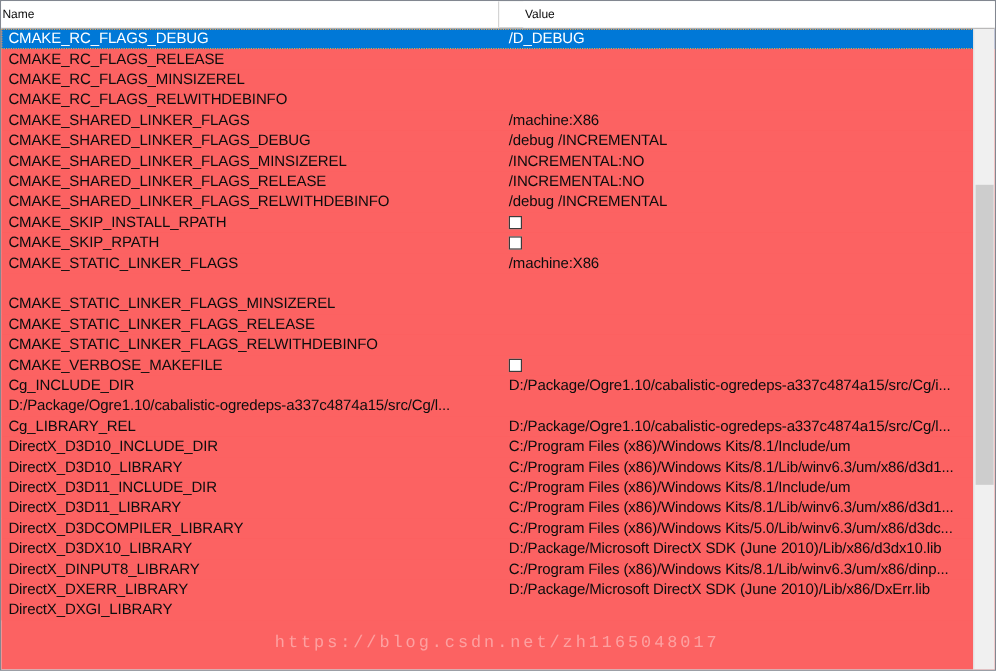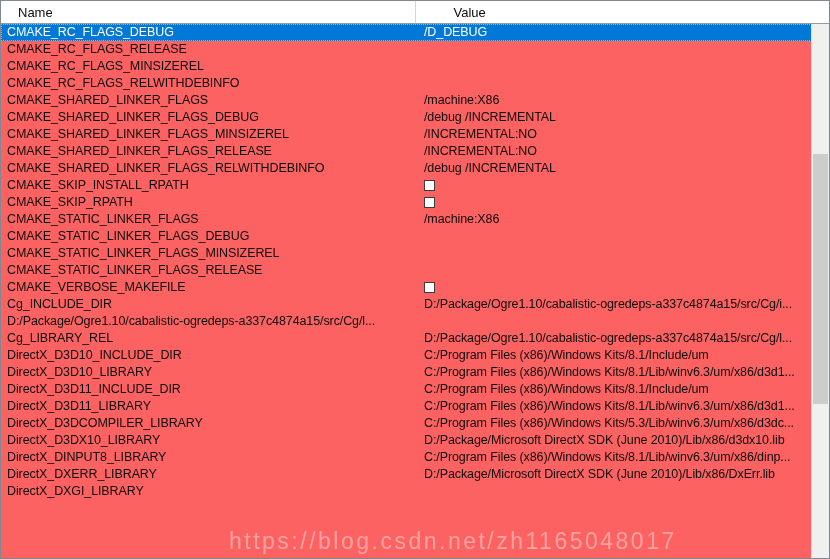--- a/index.html
+++ b/index.html
@@ -43,23 +43,23 @@
     box-sizing: border-box;
     background: #ffffff;
     border-bottom: 1px solid #9a9a9a;
     display: flex;
     z-index: 5;
   }
   .hcell {
     box-sizing: border-box;
     display: flex;
     align-items: center;
-    font-size: 13px;
+    font-size: 10px;
     color: #0b0b0b;
-    padding-left: 17px;
+    padding-left: 1px;
     background: #ffffff;
     height: 22px;
     overflow: hidden;
     white-space: nowrap;
   }
   .hcell.name  { width: 417px; border-right: 1px solid #d4d4d4; }
   .hcell.value { width: 394px; margin-left: 20px; }
 
   
   .tbody {
@@ -140,27 +140,27 @@
     width: 15px;
     height: 250px;
     background: #cdcdcd;
   }
 
   
   .watermark {
     position: absolute;
     left: 228px;
     top: 527px;
-    font-size: 23px;
+    font-size: 14px;
     letter-spacing: 2.5px;
     color: rgba(255, 255, 255, 0.40);
     white-space: nowrap;
     pointer-events: none;
     z-index: 7;
-    font-family: Liberation Sans, sans-serif;
+    font-family: Liberation Mono, monospace;
   }
 </style>
 </head>
 <body>
 
 <div id="app">
   <div class="frame">
 
     <div class="header">
       <div class="hcell name">Name</div>
@@ -214,29 +214,32 @@
           <div class="cell name">CMAKE_SKIP_RPATH</div>
           <div class="cell value check">
             <span class="checkbox"></span>
           </div>
         </div>
         <div class="row">
           <div class="cell name">CMAKE_STATIC_LINKER_FLAGS</div>
           <div class="cell value">/machine:X86</div>
         </div>
         <div class="row">
-          <div class="cell name">CMAKE_STATIC_LINKER_FLAGS_DEBUG</div>
           <div class="cell value"></div>
         </div>
         <div class="row">
           <div class="cell name">CMAKE_STATIC_LINKER_FLAGS_MINSIZEREL</div>
           <div class="cell value"></div>
         </div>
         <div class="row">
           <div class="cell name">CMAKE_STATIC_LINKER_FLAGS_RELEASE</div>
+          <div class="cell value"></div>
+        </div>
+        <div class="row">
+          <div class="cell name">CMAKE_STATIC_LINKER_FLAGS_RELWITHDEBINFO</div>
           <div class="cell value"></div>
         </div>
         <div class="row">
           <div class="cell name">CMAKE_VERBOSE_MAKEFILE</div>
           <div class="cell value check">
             <span class="checkbox"></span>
           </div>
         </div>
         <div class="row">
           <div class="cell name">Cg_INCLUDE_DIR</div>
@@ -260,21 +263,21 @@
         <div class="row">
           <div class="cell name">DirectX_D3D11_INCLUDE_DIR</div>
           <div class="cell value">C:/Program Files (x86)/Windows Kits/8.1/Include/um</div>
         </div>
         <div class="row">
           <div class="cell name">DirectX_D3D11_LIBRARY</div>
           <div class="cell value">C:/Program Files (x86)/Windows Kits/8.1/Lib/winv6.3/um/x86/d3d1...</div>
         </div>
         <div class="row">
           <div class="cell name">DirectX_D3DCOMPILER_LIBRARY</div>
-          <div class="cell value">C:/Program Files (x86)/Windows Kits/5.3/Lib/winv6.3/um/x86/d3dc...</div>
+          <div class="cell value">C:/Program Files (x86)/Windows Kits/5.0/Lib/winv6.3/um/x86/d3dc...</div>
         </div>
         <div class="row">
           <div class="cell name">DirectX_D3DX10_LIBRARY</div>
           <div class="cell value">D:/Package/Microsoft DirectX SDK (June 2010)/Lib/x86/d3dx10.lib</div>
         </div>
         <div class="row">
           <div class="cell name">DirectX_DINPUT8_LIBRARY</div>
           <div class="cell value">C:/Program Files (x86)/Windows Kits/8.1/Lib/winv6.3/um/x86/dinp...</div>
         </div>
         <div class="row">

